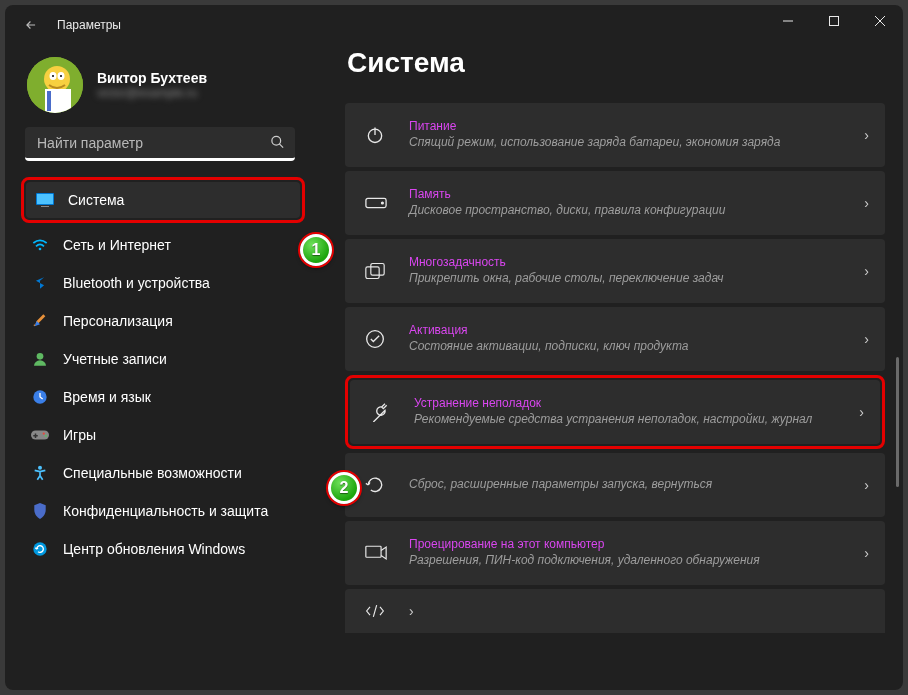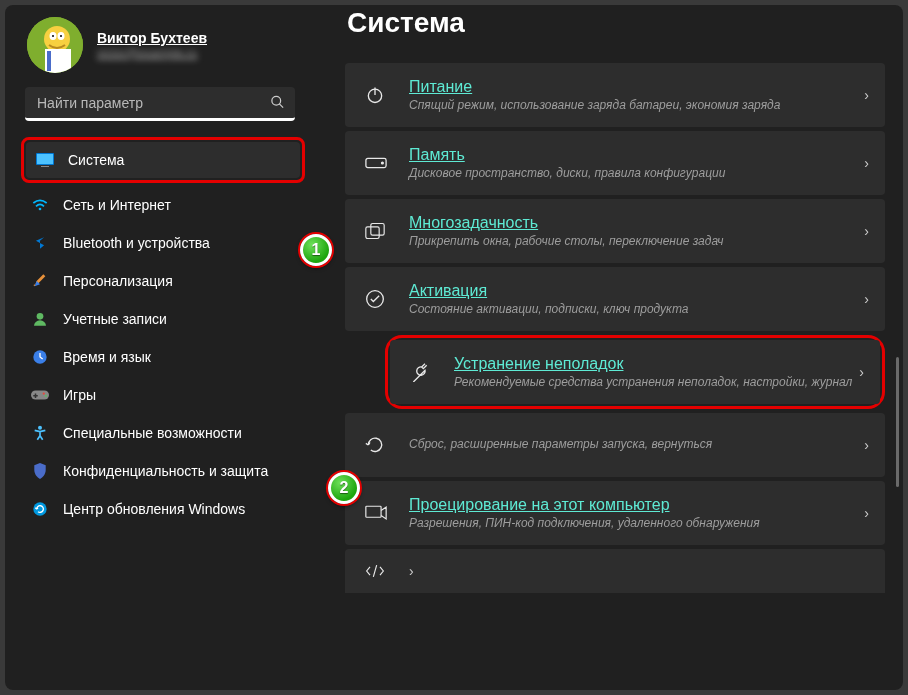--- a/index.html
+++ b/index.html
@@ -72,21 +72,21 @@
     margin: 4px 0 14px 6px;
   }
   .avatar {
     width: 56px; height: 56px; border-radius: 50%;
     background: linear-gradient(135deg, #8fbc3a 0%, #7aa72c 50%);
     position: relative;
     overflow: hidden;
     flex-shrink: 0;
   }
   .avatar svg { position: absolute; inset: 0; }
-  .profile-info { margin-left: 14px; text-decoration: underline; }
+  .profile-info { margin-left: 14px; }
   .profile-name { font-size: 14px; font-weight: 600; }
   .profile-email {
     font-size: 12px; color: #888;
     filter: blur(3px);
     user-select: none;
   }
   .search-wrap {
     position: relative;
     margin-bottom: 16px;
     width: 270px;
@@ -161,34 +161,33 @@
     background: #2d2d2d;
     border-radius: 4px;
     height: 64px;
     width: 100%;
     display: flex;
     align-items: center;
     padding: 0 16px 0 20px;
   }
   .highlight-border {
     border: 3px solid #e40000;
-    border-radius: 17px;
+    border-radius: 8px;
     padding: 2px;
-    margin-left: 40px;
   }
   .card-icon {
     width: 22px; height: 22px;
     margin-right: 22px;
     color: #e8e8e8;
     display: flex;
     align-items: center;
     flex-shrink: 0;
   }
   .card-text { flex: 1; }
-  .card-title { font-size: 16px; color: #5eead4; line-height: 1.3; text-decoration: underline; }
+  .card-title { font-size: 12px; color: #d946ef; line-height: 1.3; }
   .card-sub { font-size: 12px; color: #9d9d9d; line-height: 1.3; font-style: italic; }
   .chevron { color: #ccc; font-size: 14px; flex-shrink: 0; }
   
   .anno {
     position: absolute;
     width: 32px; height: 32px;
     border-radius: 50%;
     background: radial-gradient(circle at 35% 30%, #6ee05a, #1da50e 70%);
     border: 3px solid #fff;
     box-shadow: 0 0 0 2px #e40000, 0 2px 4px rgba(0,0,0,.6);
@@ -209,20 +208,46 @@
     height: 130px;
     background: #6a6a6a;
     border-radius: 2px;
   }
 </style>
 </head>
 <body>
 
 <div class="window">
 
+  <div class="titlebar">
+    <div class="back-arrow">
+      <svg width="14" height="14" viewBox="0 0 24 24" fill="none" stroke="currentColor" stroke-width="2">
+          <path d="M19 12H5M11 18l-6-6 6-6"></path>
+        </svg>
+    </div>
+    <div class="title-text">Параметры</div>
+    <div class="window-controls">
+      <div class="wc">
+          <svg width="10" height="10">
+            <line x1="0" y1="5" x2="10" y2="5" stroke="currentColor"></line>
+          </svg>
+        </div>
+      <div class="wc">
+          <svg width="10" height="10">
+            <rect x="0.5" y="0.5" width="9" height="9" fill="none" stroke="currentColor"></rect>
+          </svg>
+        </div>
+      <div class="wc">
+          <svg width="10" height="10">
+            <line x1="0" y1="0" x2="10" y2="10" stroke="currentColor"></line>
+            <line x1="10" y1="0" x2="0" y2="10" stroke="currentColor"></line>
+          </svg>
+        </div>
+    </div>
+  </div>
 
   <div class="content">
 
     <div class="sidebar">
 
       <div class="profile">
         <div class="avatar">
           <svg viewBox="0 0 56 56">
             <rect width="56" height="56" fill="#7fae2e"></rect>
             <circle cx="30" cy="22" r="13" fill="#f7d040"></circle>

